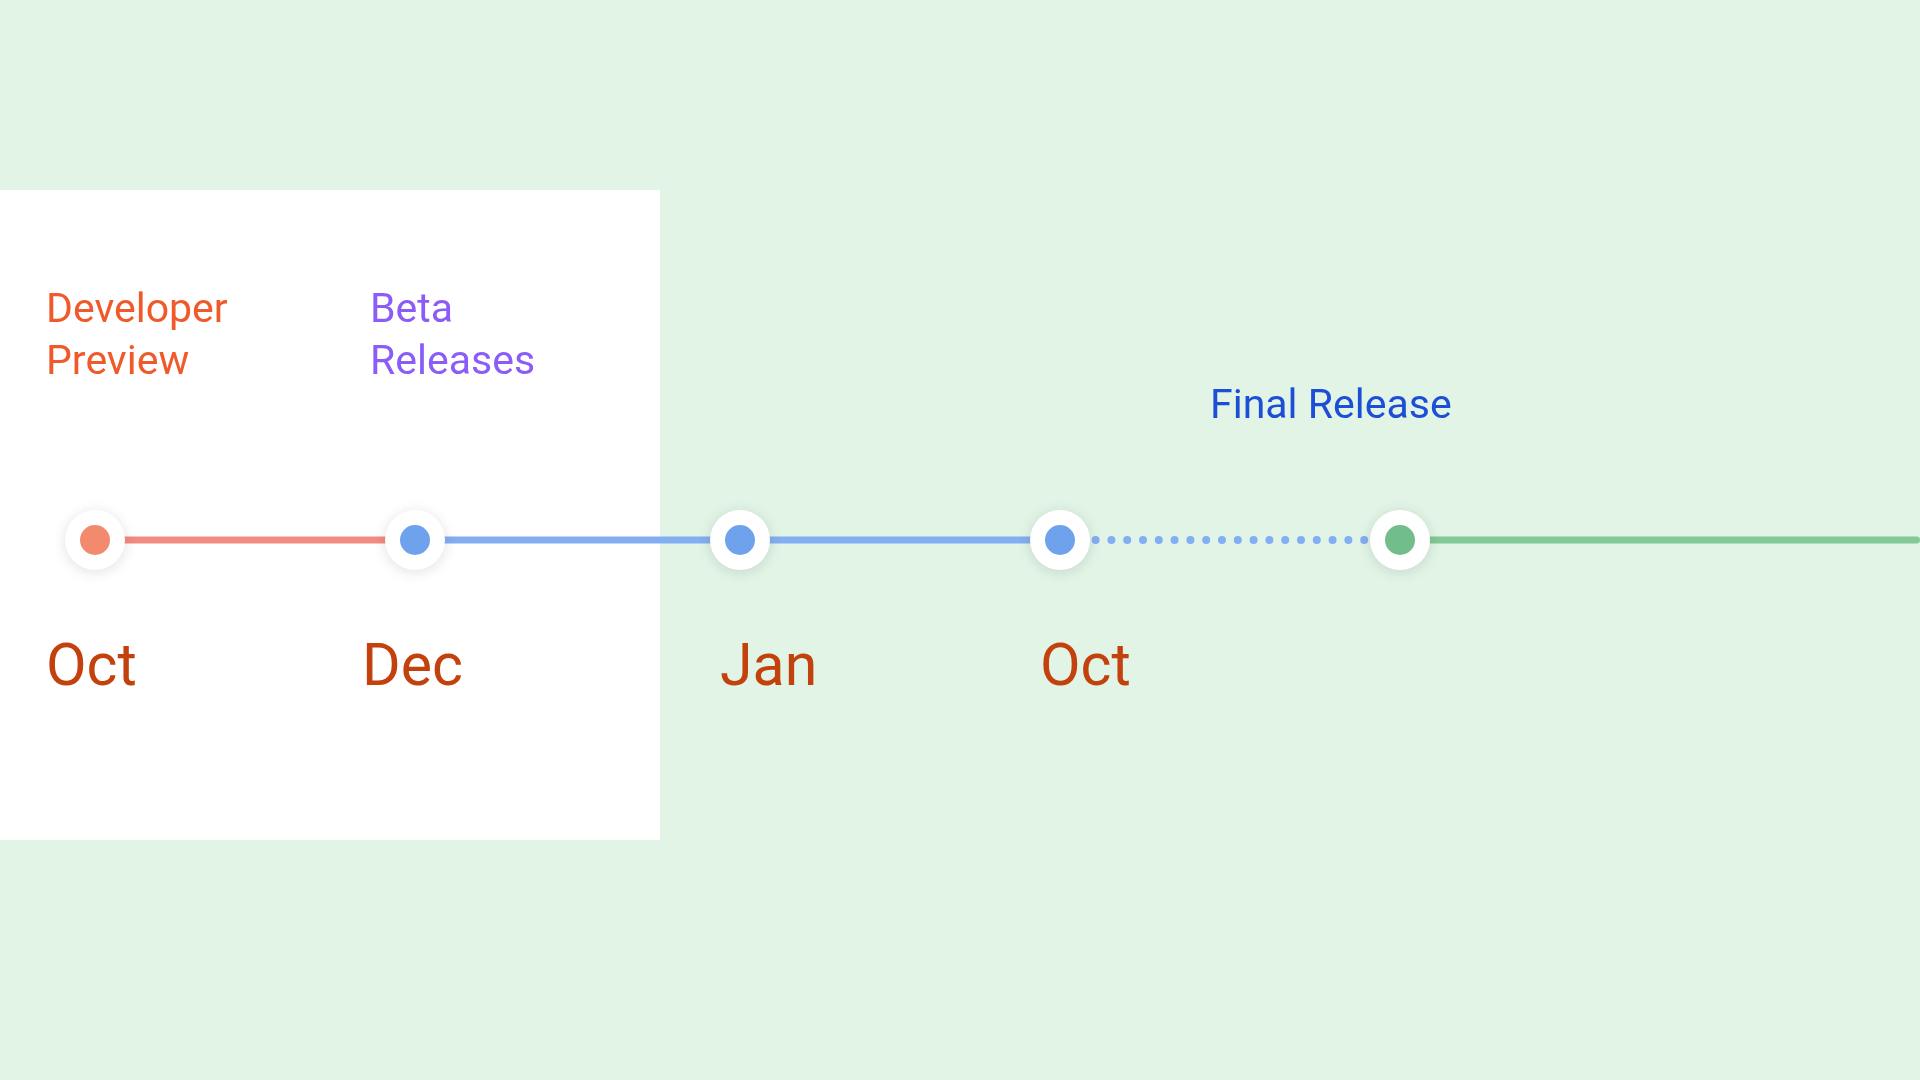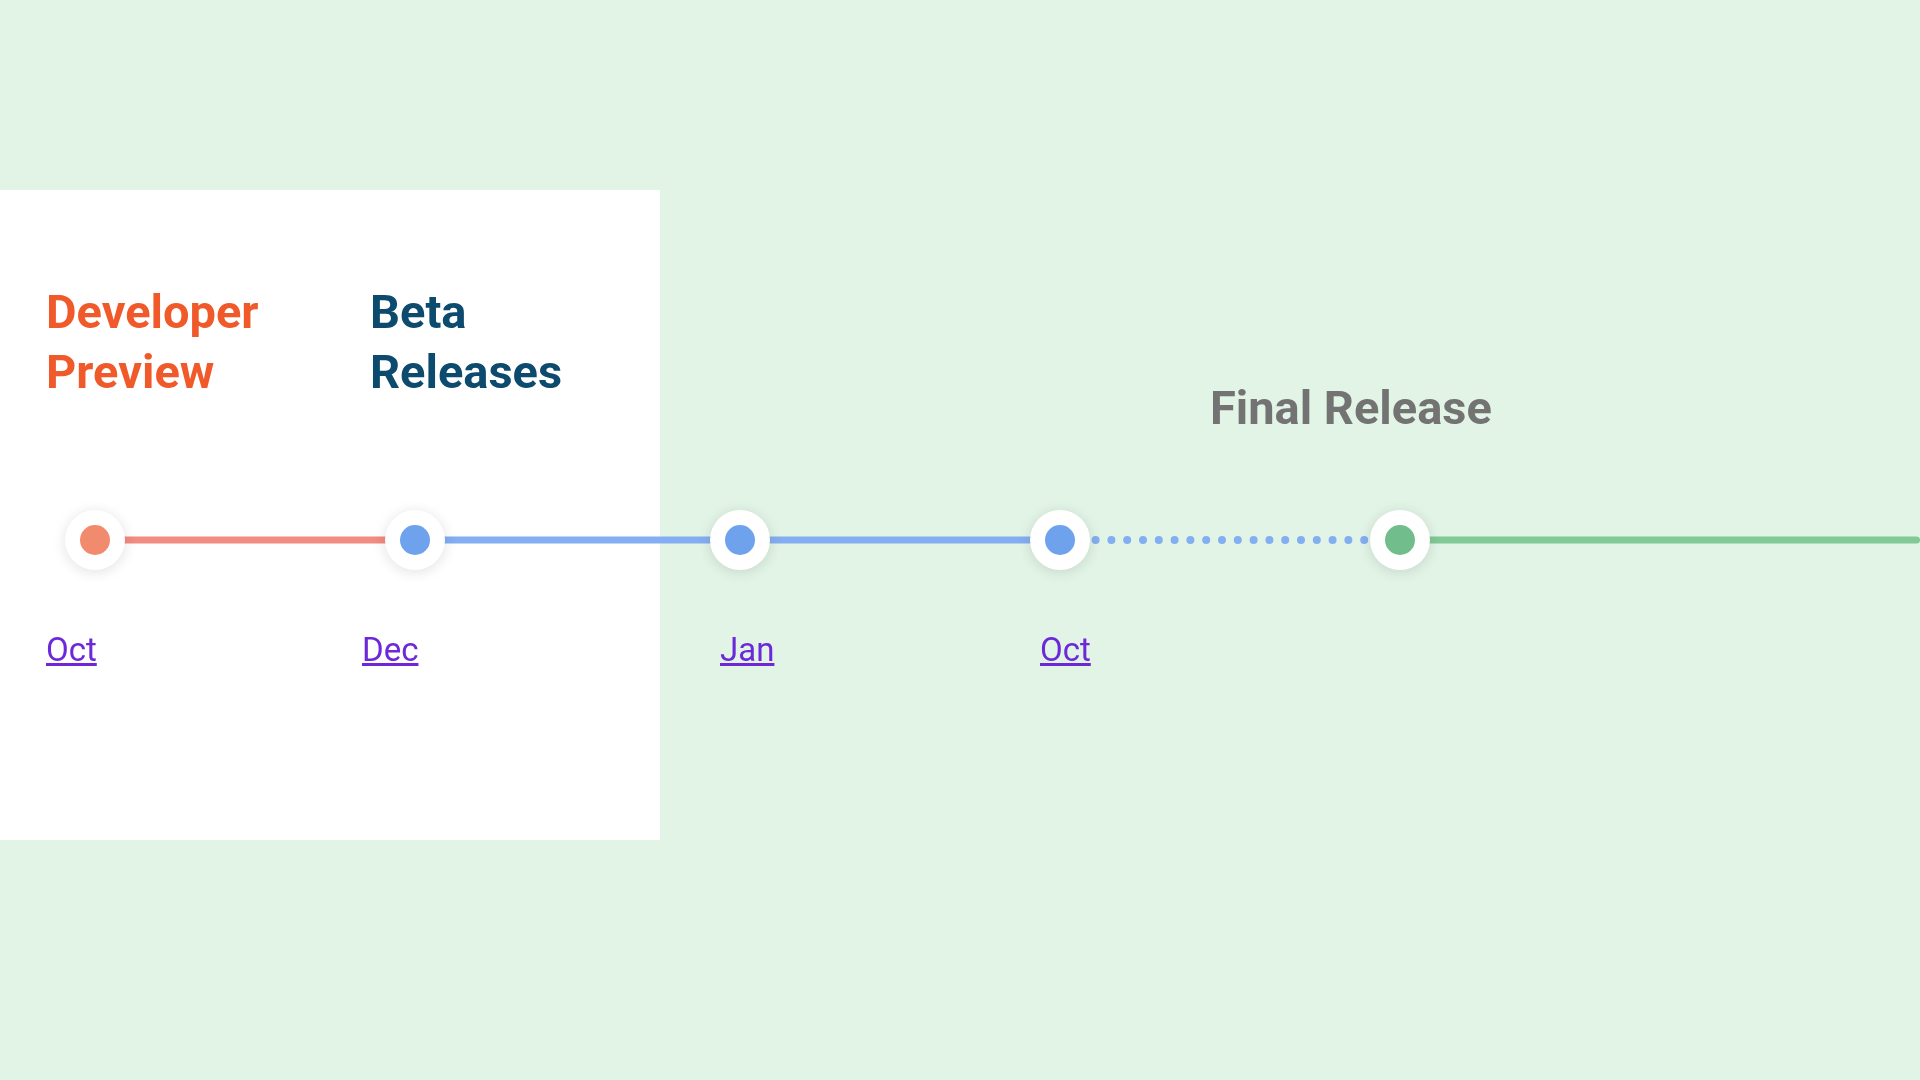--- a/index.html
+++ b/index.html
@@ -62,35 +62,34 @@
     height: 30px;
     border-radius: 50%;
     transform: translate(-50%, -50%);
   }
   .node.orange::after { background: #f28b6e; }
   .node.blue::after   { background: #6fa2ed; }
   .node.green::after  { background: #72bd8c; }
 
   .phase {
     position: absolute;
-    font-weight: 700;
-    font-size: 47px;
+    font-weight: 400;
+    font-size: 41px;
     line-height: 1.28;
     white-space: pre;
   }
   .phase.orange { color: #f05a2a; }
-  .phase.blue   { color: #0c4a6e; }
-  .phase.green  { color: #737373; }
+  .phase.blue   { color: #8b5cf6; }
+  .phase.green  { color: #1d4ed8; }
 
   .month {
     position: absolute;
     font-weight: 400;
-    font-size: 33px;
-    color: #6d28d9;
-    text-decoration: underline;
+    font-size: 59px;
+    color: #c2410c;
   }
 </style>
 </head>
 <body>
 
 <div class="stage">
 
   <div class="white-box"></div>
 
   <div class="seg seg-orange axis-y" style="left:95px;  width:320px;"></div>

